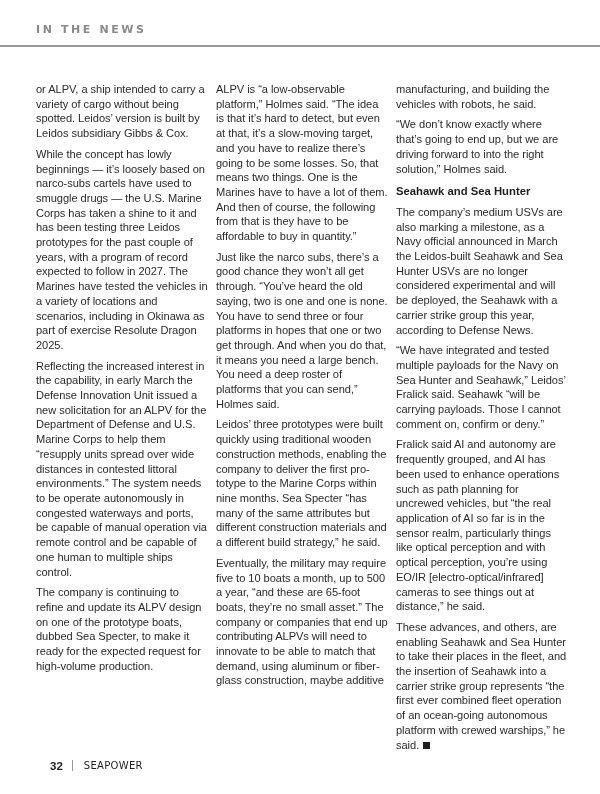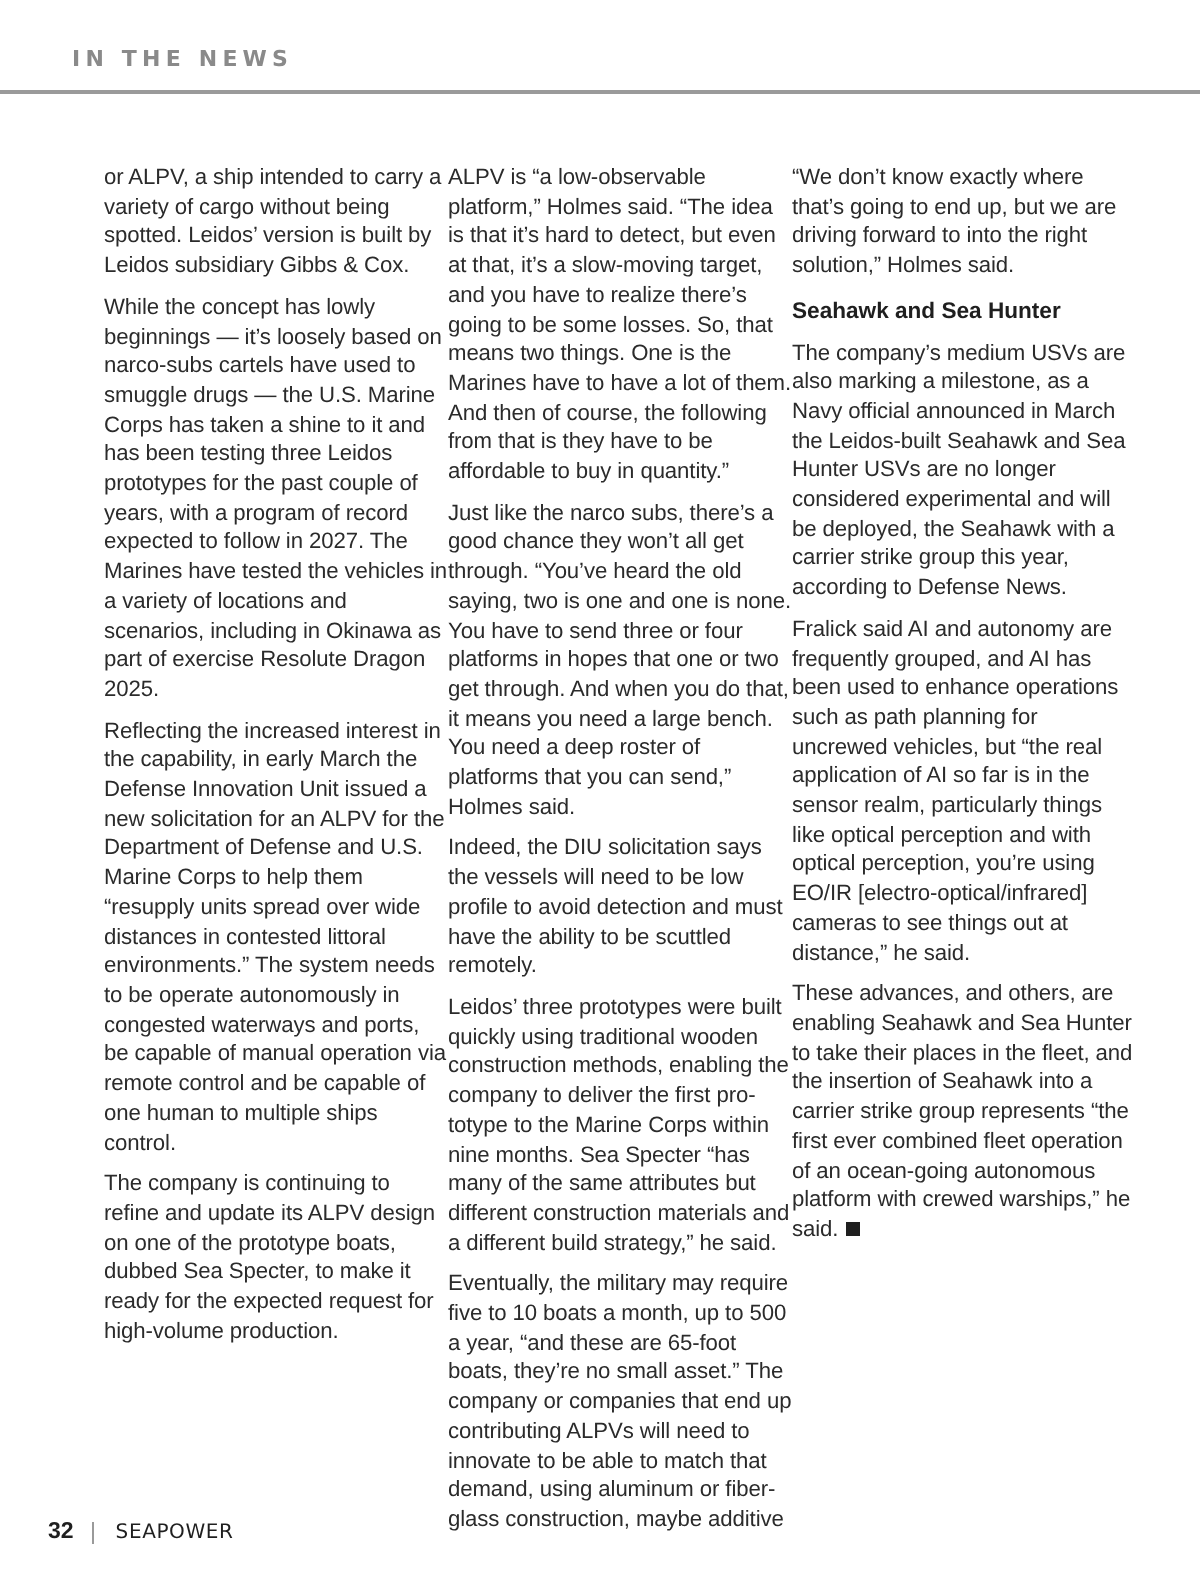--- a/index.html
+++ b/index.html
@@ -11,37 +11,37 @@
       position: absolute; left: 36px; top: 23px;
       font-size: 11px; letter-spacing: 2.6px; color: #8a8a8a;
       font-family: "DejaVu Sans", sans-serif; font-weight: bold;
     }
     .header-rule {
       position: absolute; left: 0; top: 45px; width: 600px; height: 2px;
       background: #9a9a9a;
     }
     .columns {
       position: absolute; left: 36px; top: 82px; width: 532px;
-      display: flex; justify-content: flex-end;
+      display: flex; justify-content: space-between;
     }
     .col { width: 172px; }
     .col p {
       margin: 0 0 6px 0; font-size: 11.1px; line-height: 14.7px;
       color: #2b2b2b; letter-spacing: -0.05px;
     }
     .col h3 {
       margin: 8px 0 6px 0; font-size: 11.3px; line-height: 14.7px;
       font-weight: bold; color: #1f1f1f;
     }
     .end-mark {
       display: inline-block; width: 7px; height: 7px; background: #1f1f1f;
       margin-left: 4px; vertical-align: 0px;
     }
     .footer {
-      position: absolute; left: 24px; top: 760px; display: flex; align-items: center;
+      position: absolute; left: 50px; top: 760px; display: flex; 
       font-size: 11px; color: #1f1f1f;
     }
     .page-num { font-weight: bold; font-size: 11.5px; }
     .footer-sep { width: 1px; height: 11px; background: #9a9a9a; margin: 0 11px 0 9px; }
     .publication { font-size: 10px; letter-spacing: 0.3px; font-family: "DejaVu Sans", sans-serif; }
   </style>
 </head>
 <body>
 
 <div class="section-label">IN THE NEWS</div>
@@ -50,28 +50,29 @@
 <div class="columns">
   <div class="col">
       <p><span>or ALPV, a ship intended to carry a variety of cargo without being spotted. Leidos’ version is built by Leidos subsidiary Gibbs &amp; Cox.</span></p>
       <p><span>While the concept has lowly beginnings — it’s loosely based on narco-subs cartels have used to smuggle drugs — the U.S. Marine Corps has taken a shine to it and has been testing three Leidos prototypes for the past couple of years, with a program of record expected to follow in 2027. The Marines have tested the vehicles in a variety of locations and scenarios, including in Okinawa as part of exercise Resolute Dragon 2025.</span></p>
       <p><span>Reflecting the increased interest in the capability, in early March the Defense Innovation Unit issued a new solicitation for an ALPV for the Department of Defense and U.S. Marine Corps to help them “resupply units spread over wide distances in contested littoral environments.” The system needs to be operate autonomously in congested waterways and ports, be capable of manual operation via remote control and be capable of one human to multiple ships control.</span></p>
       <p><span>The company is continuing to refine and update its ALPV design on one of the prototype boats, dubbed Sea Specter, to make it ready for the expected request for high-volume production.</span></p>
     </div>
   <div class="col">
       <p><span>ALPV is “a low-observable platform,” Holmes said. “The idea is that it’s hard to detect, but even at that, it’s a slow-moving target, and you have to realize there’s going to be some losses. So, that means two things. One is the Marines have to have a lot of them. And then of course, the following from that is they have to be affordable to buy in quantity.”</span></p>
       <p><span>Just like the narco subs, there’s a good chance they won’t all get through. “You’ve heard the old saying, two is one and one is none. You have to send three or four platforms in hopes that one or two get through. And when you do that, it means you need a large bench. You need a deep roster of platforms that you can send,” Holmes said.</span></p>
-      <p><span>Indeed, the DIU solicitation says the vessels will need to be low profile to avoid detection and must have the ability to be scuttled remotely.</span></p>
       <p><span>Leidos’ three prototypes were built quickly using traditional wooden construction methods, enabling the company to deliver the first pro­totype to the Marine Corps within nine months. Sea Specter “has many of the same attributes but different construction materials and a different build strategy,” he said.</span></p>
       <p><span>Eventually, the military may require five to 10 boats a month, up to 500 a year, “and these are 65-foot boats, they’re no small asset.” The company or companies that end up contributing ALPVs will need to innovate to be able to match that demand, using aluminum or fiber­glass construction, maybe additive</span></p>
     </div>
   <div class="col">
+      <p><span>manufacturing, and building the vehicles with robots, he said.</span></p>
       <p><span>“We don’t know exactly where that’s going to end up, but we are driving forward to into the right solution,” Holmes said.</span></p>
       <h3><span>Seahawk and Sea Hunter</span></h3>
       <p><span>The company’s medium USVs are also marking a milestone, as a Navy official announced in March the Leidos-built Seahawk and Sea Hunter USVs are no longer considered experimental and will be deployed, the Seahawk with a carrier strike group this year, according to Defense News.</span></p>
+      <p><span>“We have integrated and tested multiple payloads for the Navy on Sea Hunter and Seahawk,” Leidos’ Fralick said. Seahawk “will be carrying payloads. Those I cannot comment on, confirm or deny.”</span></p>
       <p><span>Fralick said AI and autonomy are frequently grouped, and AI has been used to enhance operations such as path planning for uncrewed vehicles, but “the real application of AI so far is in the sensor realm, particularly things like optical perception and with optical perception, you’re using EO/IR [electro-optical/infrared] cameras to see things out at distance,” he said.</span></p>
       <p><span>These advances, and others, are enabling Seahawk and Sea Hunter to take their places in the fleet, and the insertion of Seahawk into a car­rier strike group represents “the first ever combined fleet operation of an ocean-going autonomous platform with crewed warships,” he said.</span><span class="end-mark"></span></p>
     </div>
 </div>
 
 <div class="footer">
   <span class="page-num">32</span>
   <span class="footer-sep"></span>
   <span class="publication">SEAPOWER</span>
 </div>

